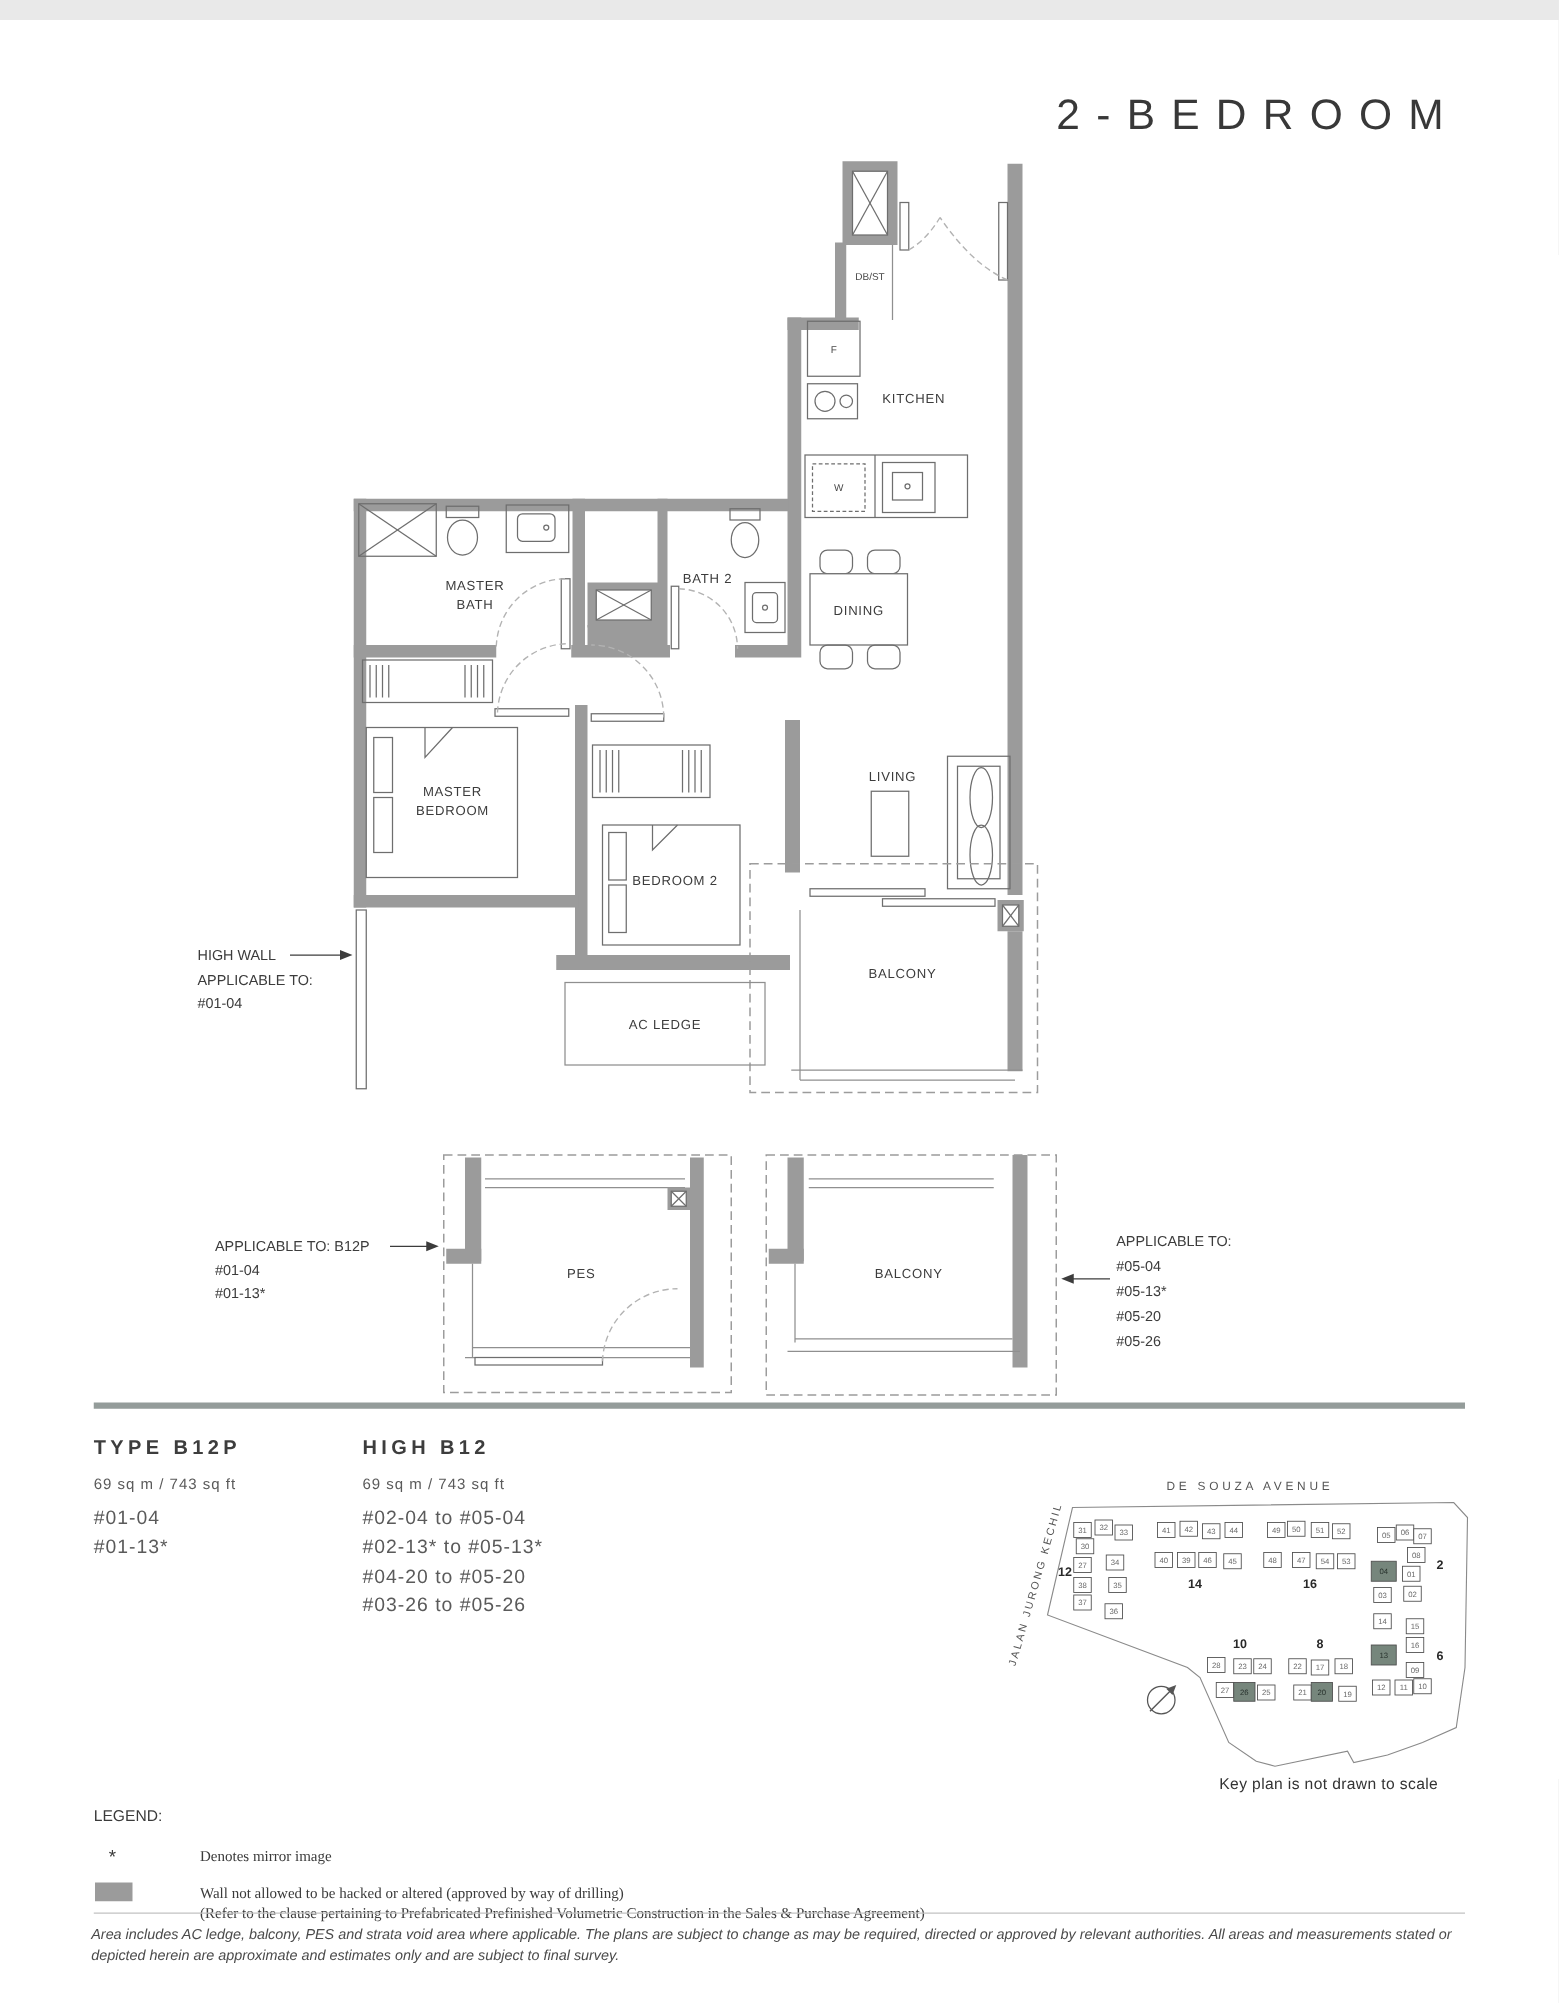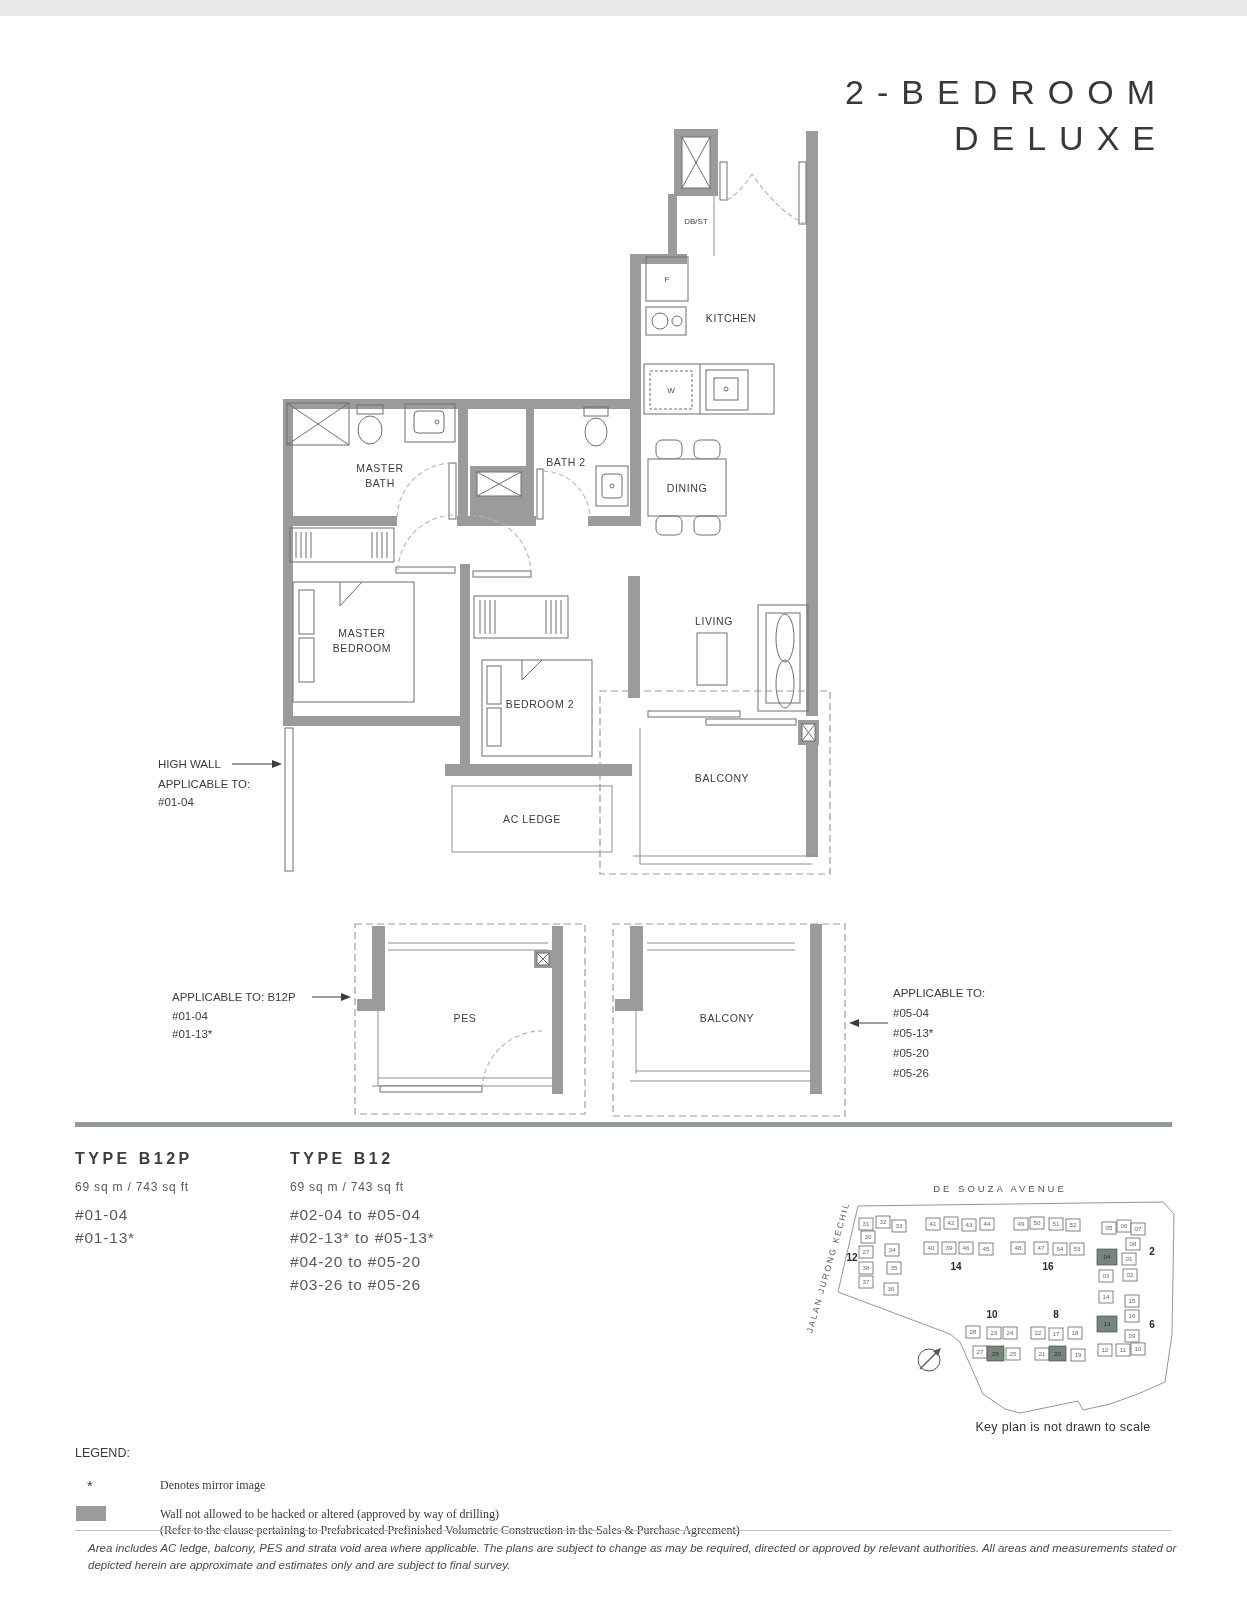--- a/index.html
+++ b/index.html
@@ -44,31 +44,30 @@
   .kp-note{font-size:12.5px;fill:#333;text-anchor:middle;letter-spacing:.3px;}
   
   .legend{position:absolute;left:75px;top:1430px;color:#3a3a3a;}
   .legend-title{font-size:12.5px;margin-bottom:17px;}
   .legend-row{display:flex;align-items:flex-start;margin-bottom:11px;}
   .legend-key{width:85px;flex:0 0 85px;}
   .legend-star{font-size:15px;padding-left:12px;line-height:1;}
   .legend-swatch{width:30px;height:15px;background:#9b9b9b;margin-left:1px;}
   .legend-text{font-size:12px;line-height:1.35;font-family:Liberation Serif, serif;}
   
-  .disclaimer{position:absolute;left:88px;top:1524px;width:1100px;font-size:11.5px;
+  .disclaimer{position:absolute;left:73px;top:1524px;width:1100px;font-size:11.5px;
     font-style:italic;color:#4a4a4a;line-height:1.5;}
 </style>
 </head>
 <body>
 
 <div class="page">
 
   <div class="plan-title">
     <div>2-BEDROOM</div>
-    <div>DELUXE</div>
   </div>
 
   <svg style="position:absolute;left:140px;top:95px;" width="850" height="1015" viewBox="140 95 850 1015" xmlns="http://www.w3.org/2000/svg">
 
     <g class="wall">
       <rect x="806" y="115" width="12" height="585"></rect>
       <rect x="674" y="113" width="44" height="67"></rect>
       <rect x="668" y="178" width="9" height="62"></rect>
       <rect x="630" y="238" width="57" height="10"></rect>
       <rect x="630" y="238" width="11" height="262"></rect>
@@ -291,21 +290,21 @@
 
   <div class="type-block type-b12p">
     <div class="type-name">TYPE B12P</div>
     <div class="type-area">69 sq m / 743 sq ft</div>
     <div class="type-units">
       <div>#01-04</div>
       <div>#01-13*</div>
     </div>
   </div>
   <div class="type-block type-b12">
-    <div class="type-name">TYPE B12</div>
+    <div class="type-name">HIGH B12</div>
     <div class="type-area">69 sq m / 743 sq ft</div>
     <div class="type-units">
       <div>#02-04 to #05-04</div>
       <div>#02-13* to #05-13*</div>
       <div>#04-20 to #05-20</div>
       <div>#03-26 to #05-26</div>
     </div>
   </div>
 
   <svg style="position:absolute;left:795px;top:1138px;" width="390" height="285" viewBox="0 0 390 285" xmlns="http://www.w3.org/2000/svg">

